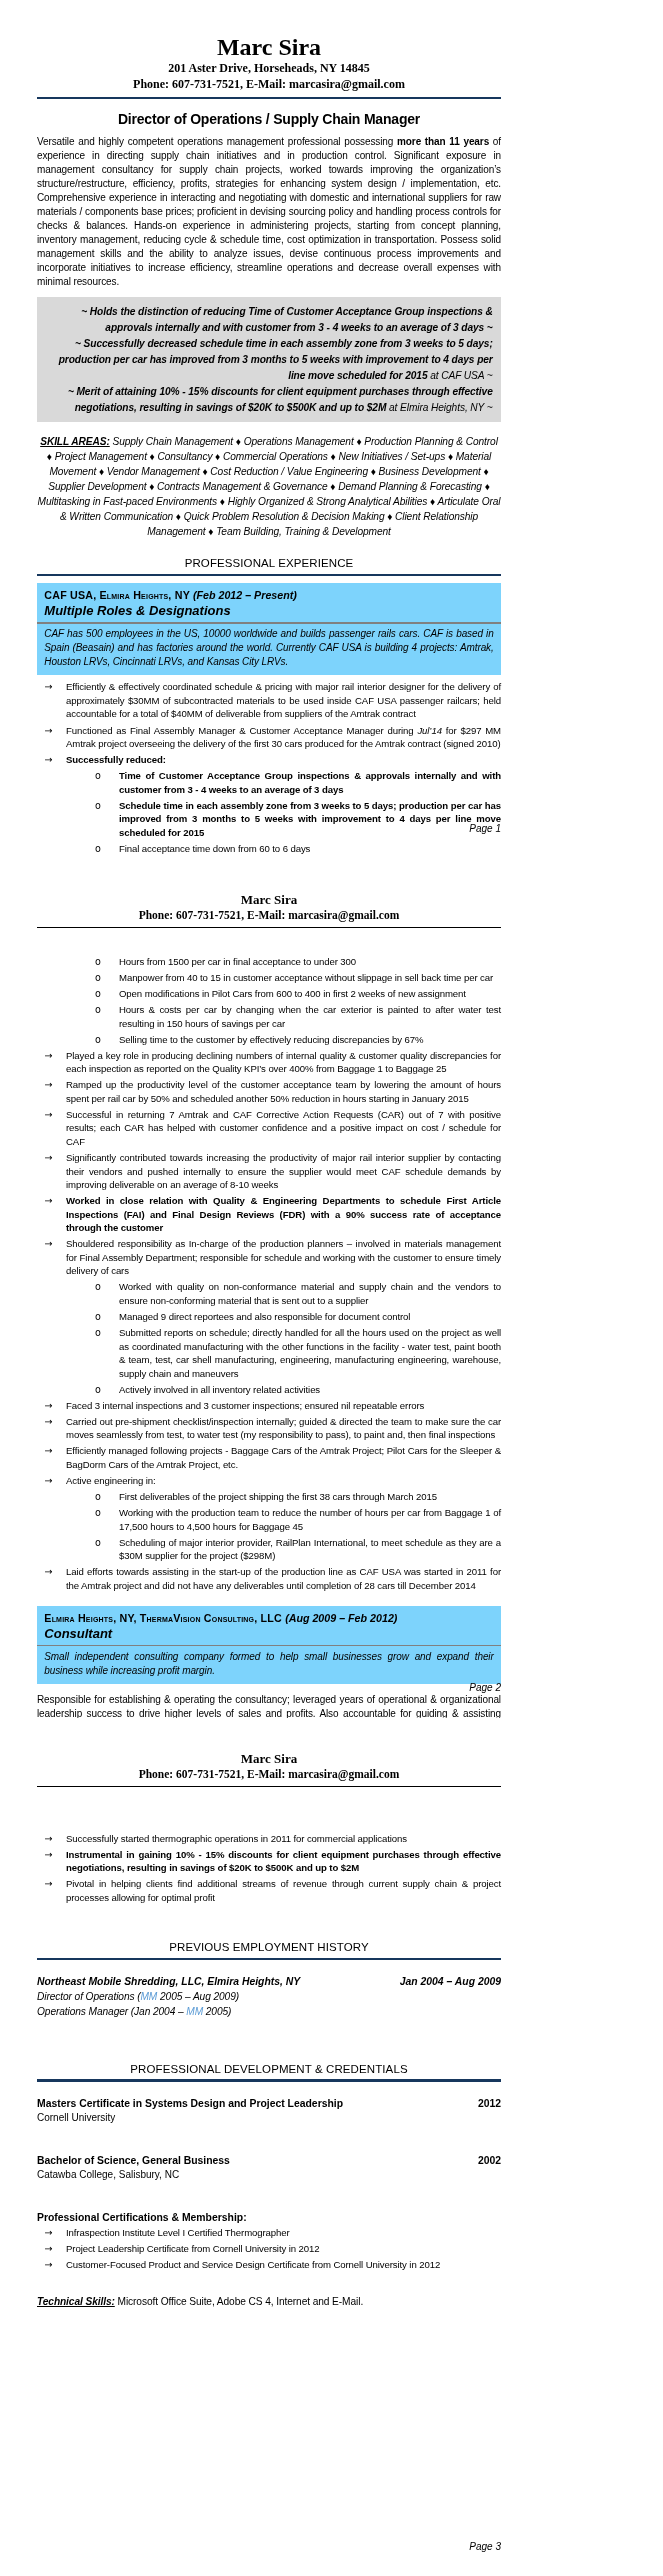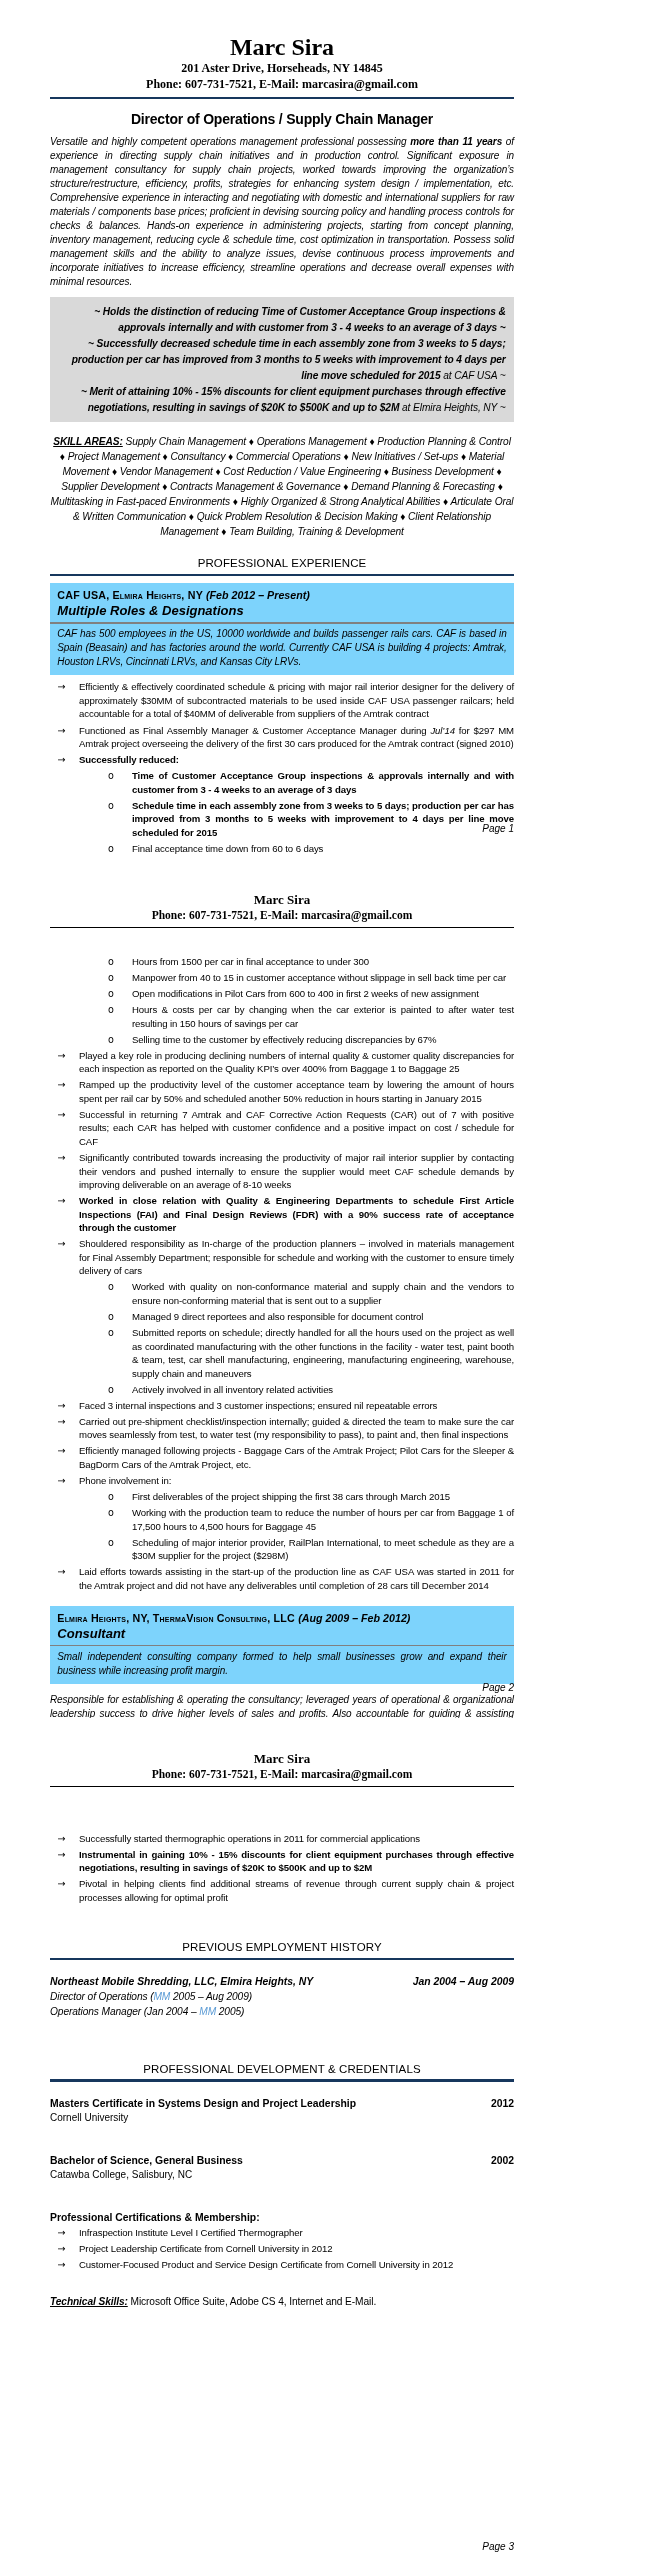--- a/index.html
+++ b/index.html
@@ -1,33 +1,33 @@
 <!DOCTYPE html>
 <html style="font-size:8.3px"><head>
 <meta charset="utf-8">
 <style>
   * { box-sizing: border-box; }
   html,body { margin:0; padding:0; background:#ffffff; }
   body { width:664px; font-family:"Liberation Sans", sans-serif; color:#000; }
 
-  .page { width:535px; height:859px; position:relative; background:#fff; padding:0 34px 0 37px; overflow:hidden;margin-left:13px; }
+  .page { width:535px; height:859px; position:relative; background:#fff; padding:0 34px 0 37px; overflow:hidden; }
 
   .serif { font-family:"Liberation Serif", serif; }
   .bold { font-weight:bold; }
   .ital { font-style:italic; }
   .underline { text-decoration:underline; }
   .blue { color:#5B9BD5; }
 
   .doc-name { font-size:24px; font-weight:bold; text-align:center; padding-top:34px; line-height:1.12; }
   .doc-line { font-size:12px; font-weight:bold; text-align:center; line-height:1.32; }
   .rule-navy { height:2.1px; background:#17375D; margin-top:4.7px; }
   .rule-thin { height:1px; background:#000; margin-top:3.6px; }
   .job-title { font-size:14px; font-weight:bold; text-align:center; margin-top:11.5px; letter-spacing:-0.2px; }
 
-  .para { font-size:10px; line-height:14px; margin:8.3px 0 0 0; text-align:justify; letter-spacing:-0.1px;font-style:italic; }
+  .para { font-size:10px; line-height:14px; margin:8.3px 0 0 0; text-align:justify; letter-spacing:-0.1px; }
 
   .hi-box { margin-top:8.3px; background:#D9D9D9; padding:6.2px 8.3px; text-align:right; }
   .hi-line { font-size:10.2px; font-style:italic; line-height:16px; letter-spacing:-0.1px; }
 
   .skills { font-size:10.2px; font-style:italic; text-align:center; line-height:15px; margin-top:12.5px; letter-spacing:-0.1px; }
 
   .sec-head { font-size:11.5px; font-weight:normal; text-align:center; letter-spacing:0.1px; }
   .sec-rule { height:2.1px; background:#17375D; margin-top:4.7px; }
 
   .emp-box { background:#7dd3fc; padding:4.7px 7.3px 6.2px 7.3px; }
@@ -119,21 +119,21 @@
       <div class="b-item lvl1"><span class="mk">→</span><span>Significantly contributed towards increasing the productivity of major rail interior supplier by contacting their vendors and pushed internally to ensure the supplier would meet CAF schedule demands by improving deliverable on an average of 8-10 weeks</span></div>
       <div class="b-item lvl1"><span class="mk">→</span><span class="bold">Worked in close relation with Quality &amp; Engineering Departments to schedule First Article Inspections (FAI) and Final Design Reviews (FDR) with a 90% success rate of acceptance through the customer</span></div>
       <div class="b-item lvl1"><span class="mk">→</span><span>Shouldered responsibility as In-charge of the production planners – involved in materials management for Final Assembly Department; responsible for schedule and working with the customer to ensure timely delivery of cars</span></div>
       <div class="b-item lvl2"><span class="mk">o</span><span>Worked with quality on non-conformance material and supply chain and the vendors to ensure non-conforming material that is sent out to a supplier</span></div>
       <div class="b-item lvl2"><span class="mk">o</span><span>Managed 9 direct reportees and also responsible for document control</span></div>
       <div class="b-item lvl2"><span class="mk">o</span><span>Submitted reports on schedule; directly handled for all the hours used on the project as well as coordinated manufacturing with the other functions in the facility - water test, paint booth &amp; team, test, car shell manufacturing, engineering, manufacturing engineering, warehouse, supply chain and maneuvers</span></div>
       <div class="b-item lvl2"><span class="mk">o</span><span>Actively involved in all inventory related activities</span></div>
       <div class="b-item lvl1"><span class="mk">→</span><span>Faced 3 internal inspections and 3 customer inspections; ensured nil repeatable errors</span></div>
       <div class="b-item lvl1"><span class="mk">→</span><span>Carried out pre-shipment checklist/inspection internally; guided &amp; directed the team to make sure the car moves seamlessly from test, to water test (my responsibility to pass), to paint and, then final inspections</span></div>
       <div class="b-item lvl1"><span class="mk">→</span><span>Efficiently managed following projects - Baggage Cars of the Amtrak Project; Pilot Cars for the Sleeper &amp; BagDorm Cars of the Amtrak Project, etc.</span></div>
-      <div class="b-item lvl1"><span class="mk">→</span><span>Phone involvement in:</span></div>
+      <div class="b-item lvl1"><span class="mk">→</span><span>Active engineering in:</span></div>
       <div class="b-item lvl2"><span class="mk">o</span><span>First deliverables of the project shipping the first 38 cars through March 2015</span></div>
       <div class="b-item lvl2"><span class="mk">o</span><span>Working with the production team to reduce the number of hours per car from Baggage 1 of 17,500 hours to 4,500 hours for Baggage 45</span></div>
       <div class="b-item lvl2"><span class="mk">o</span><span>Scheduling of major interior provider, RailPlan International, to meet schedule as they are a $30M supplier for the project ($298M)</span></div>
       <div class="b-item lvl1"><span class="mk">→</span><span>Laid efforts towards assisting in the start-up of the production line as CAF USA was started in 2011 for the Amtrak project and did not have any deliverables until completion of 28 cars till December 2014</span></div>
     </div>
 
   <div class="emp-box" style="margin-top:13.5px;">
     <div class="emp-head"><span class="bold sc">Elmira Heights, NY, ThermaVision Consulting, LLC </span><span class="bold ital">(Aug 2009 – Feb 2012)</span></div>
     <div class="emp-sub bold ital">Consultant</div>
     <div class="emp-rule"></div>

